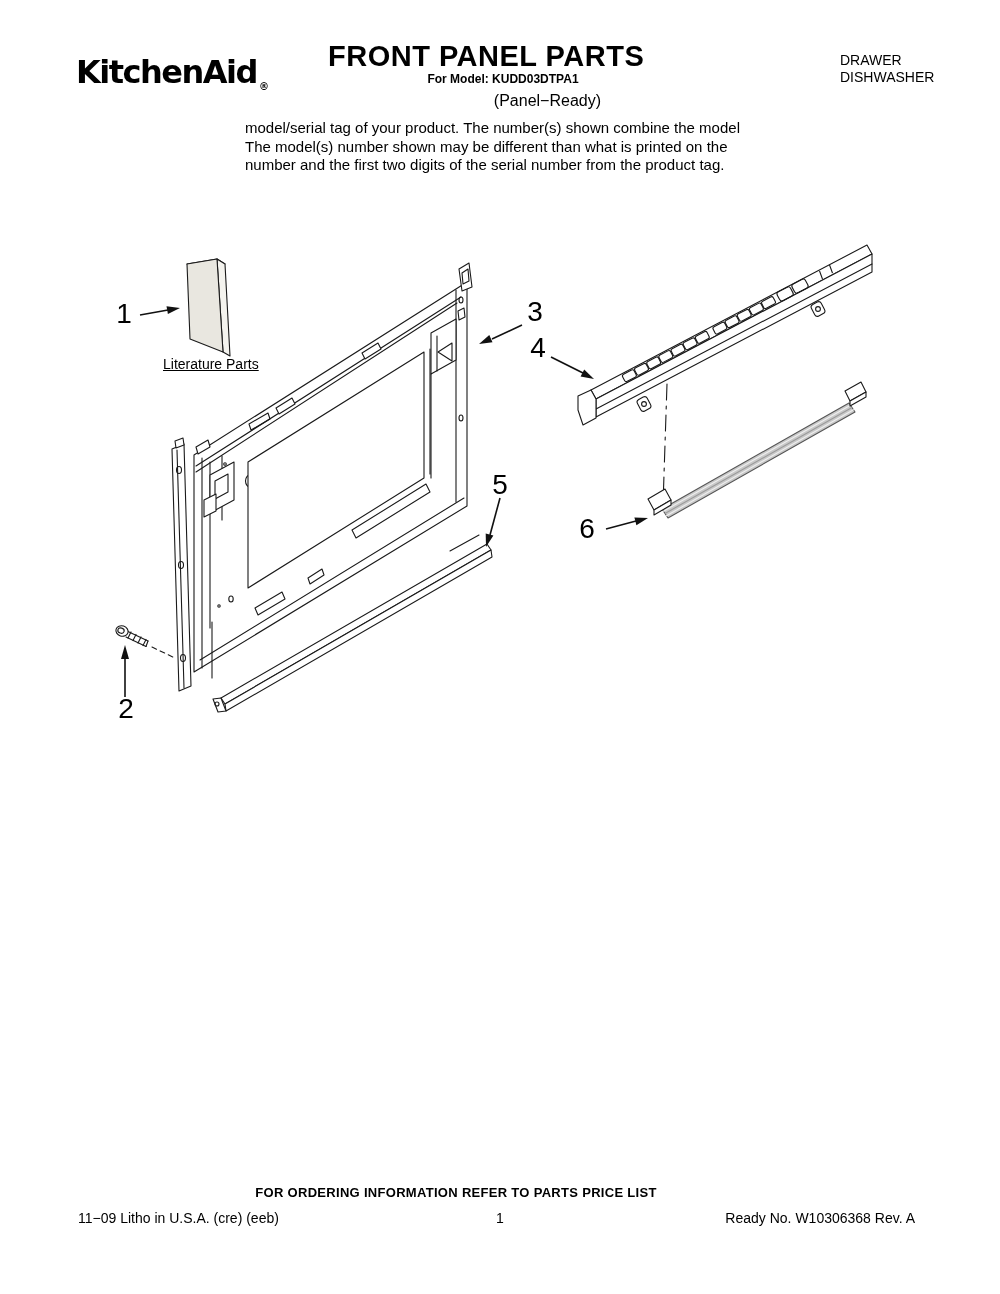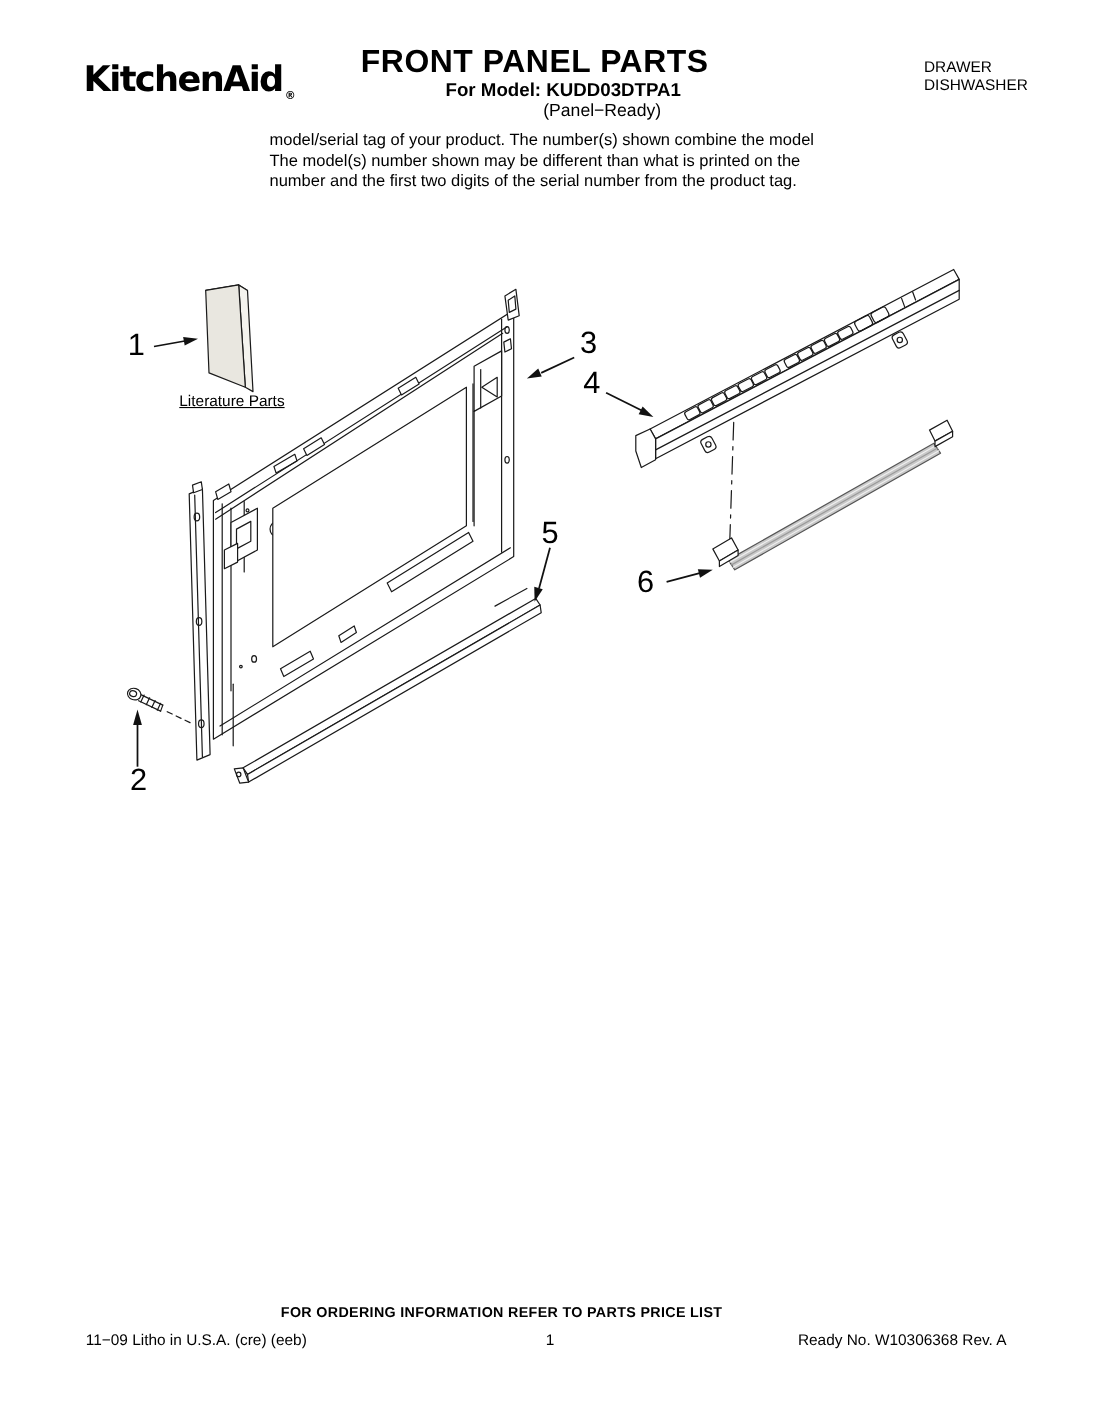--- a/index.html
+++ b/index.html
@@ -8,21 +8,21 @@
     font-family:"Liberation Sans",sans-serif;color:#000;overflow:hidden;
   }
   .abs{position:absolute;}
   .diagram-svg{position:absolute;left:0;top:0;width:1000px;height:1294px;}
   .brand{
     left:76px;top:36px;font-family:"DejaVu Sans",sans-serif;font-weight:bold;
     font-size:32px;letter-spacing:-1.5px;white-space:nowrap;margin-top:17px;
   }
   .brand .reg{font-size:10px;letter-spacing:0;position:relative;top:7px;left:2px;}
   .doc-title{left:328px;top:40px;font-weight:bold;font-size:29px;letter-spacing:.5px;white-space:nowrap;}
-  .model-line{left:405px;top:72px;width:196px;text-align:center;font-weight:bold;font-size:17px;white-space:nowrap;}
+  .model-line{left:405px;top:72px;width:196px;text-align:center;font-weight:bold;font-size:12px;white-space:nowrap;}
   .panel-ready{left:405px;top:92px;width:196px;text-align:right;font-weight:normal;font-size:16px;white-space:nowrap;}
   .appliance{left:840px;top:52px;width:112px;text-align:left;font-size:14px;line-height:17px;}
   .note{left:245px;top:119px;font-size:15px;line-height:18.6px;white-space:nowrap;}
   .lit-label{left:163px;top:356px;font-size:14px;text-decoration:underline;white-space:nowrap;}
   .callout{width:34px;text-align:center;font-size:28px;line-height:30px;}
   .c1{left:107px;top:299px;}
   .c2{left:109px;top:694px;}
   .c3{left:518px;top:297px;}
   .c4{left:521px;top:333px;}
   .c5{left:483px;top:470px;}

